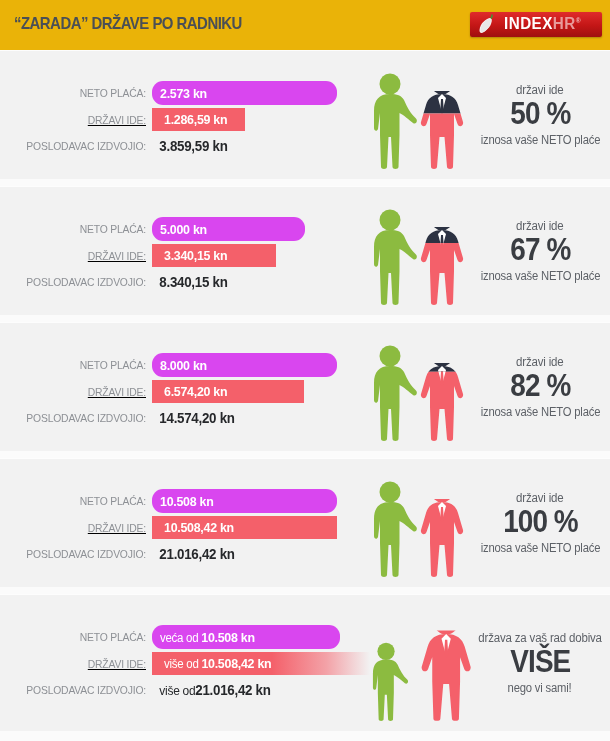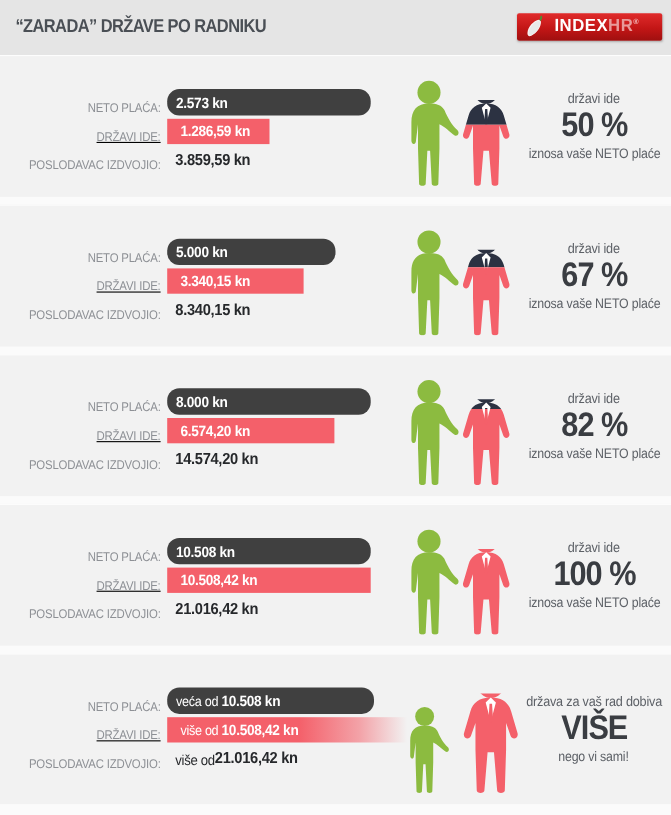--- a/index.html
+++ b/index.html
@@ -5,21 +5,21 @@
   html,body{margin:0;padding:0;}
   body{
     width:610px;height:741px;
     background:#ffffff;
     font-family:"Liberation Sans", sans-serif;
     overflow:hidden;
   }
   .page{position:relative;width:610px;height:741px;background:#fbfbfb;}
 
   
-  .header{position:relative;height:50px;background:#e5e5e5;}
+  .header{position:relative;height:50px;background:#eab308;}
   .title{
     position:absolute;left:14px;top:14px;
     font-size:17px;font-weight:bold;color:#4a4f55;
     letter-spacing:-0.6px;
     transform:scaleX(.88);transform-origin:left center;
     white-space:nowrap;
   }
   .logo{
     position:absolute;right:8px;top:12px;
     width:132px;height:25px;
@@ -46,39 +46,39 @@
     position:relative;
     height:128px;
     background:#f2f2f2;
     margin-bottom:7px;
     border-top:1px solid #fdfdfd;
   }
   .card:last-child{margin-bottom:0;height:136px;}
 
   
   .bars{position:absolute;left:0;top:0;width:350px;height:100%;}
-  .row{position:absolute;left:0;width:350px;display:flex;align-items:flex-end;}
+  .row{position:absolute;left:0;width:350px;display:flex;align-items:center;}
   .row.r1{top:30px;height:24px;}
   .row.r2{top:57px;height:23px;text-decoration:underline;}
   .row.r3{top:84px;height:22px;}
   .label{
     width:146px;text-align:right;
     font-size:11.5px;color:#8d9095;
     letter-spacing:-0.2px;
     transform:scaleX(.9);transform-origin:right center;
     white-space:nowrap;
   }
   .barwrap{position:relative;margin-left:6px;height:100%;flex:1;}
   .bar{
     position:absolute;left:0;top:0;height:100%;
     display:flex;align-items:center;
     box-sizing:border-box;padding-left:8px;
     white-space:nowrap;
   }
-  .bar.green{background:#404040;border-radius:11px;}
+  .bar.green{background:#d946ef;border-radius:11px;}
   .bar.red{background:#F4606A;padding-left:12px;}
   .bar.red.fade{background:linear-gradient(90deg,#F4606A 0%,#F4606A 55%,rgba(244,96,106,.55) 80%,rgba(244,96,106,0) 100%);}
   .bar-text{
     font-size:13.5px;font-weight:bold;color:#ffffff;
     letter-spacing:-0.3px;
     transform:scaleX(.92);transform-origin:left center;
   }
   .bar-text .pre{font-weight:normal;font-size:12.5px;}
   .plain{
     display:flex;align-items:center;height:100%;padding-left:8px;

